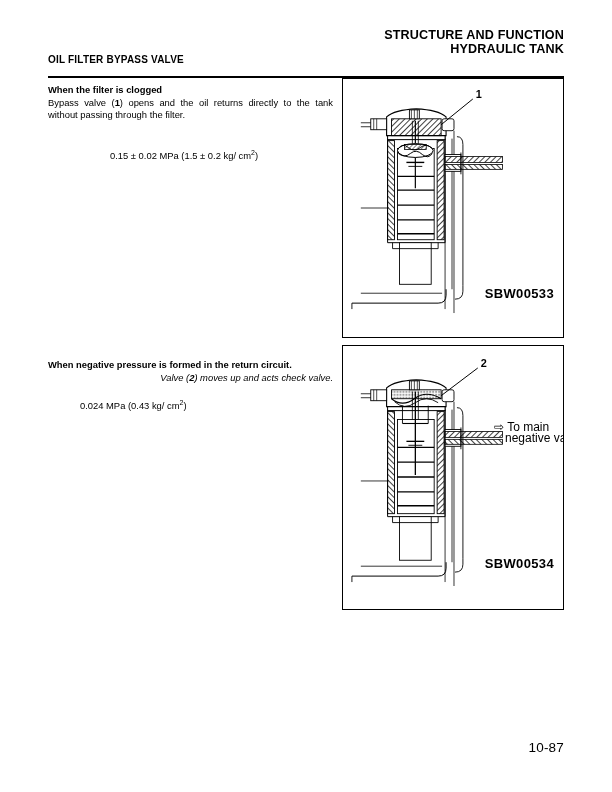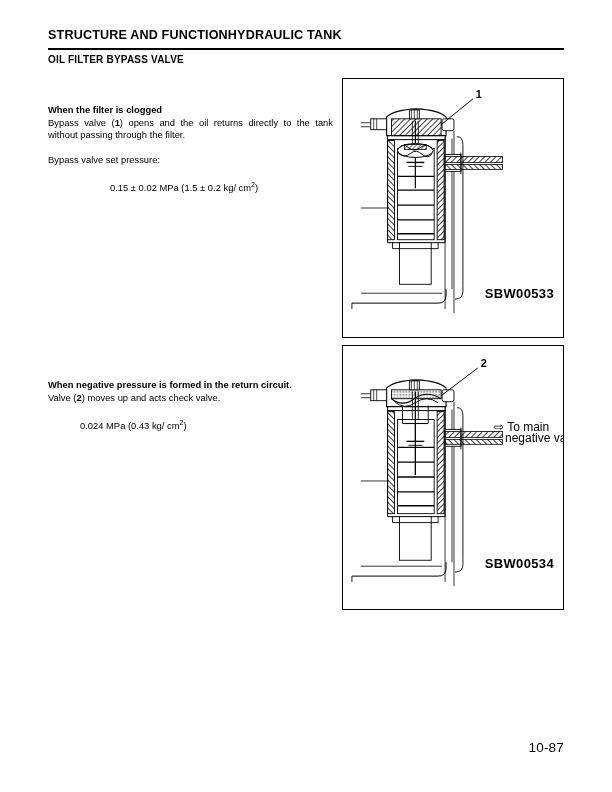--- a/index.html
+++ b/index.html
@@ -19,21 +19,22 @@
   
   #page-header {
     position: absolute;
     left: 48px;
     top: 28px;
     width: 516px;
     display: flex;
     justify-content: flex-start;
     align-items: flex-end;
     border-bottom: 2.2px solid #000;
-    padding-bottom: 6px;
+    padding-bottom: 20px;
+    flex-direction: column;
   }
   #page-header .hdr-text {
     font-size: 12.6px;
     font-weight: bold;
     letter-spacing: 0.15px;
     line-height: 14px;
     white-space: nowrap;
   }
 
   
@@ -46,36 +47,35 @@
     letter-spacing: 0.2px;
   }
 
   
   .text-col {
     position: absolute;
     left: 48px;
     width: 285px;
     font-size: 9.4px;
     line-height: 12.2px;
-    margin-top: 20px;
   }
   #block-one  { top: 84px; }
   #block-two  { top: 359px; }
 
   .blk-heading {
     font-weight: bold;
     margin: 0 0 1px 0;
     font-size: 9.4px;
   }
   .blk-para {
     margin: 0;
     text-align: justify;
     text-justify: inter-word;
   }
-  .blk-para.nojust { text-align: left; }
+  .blk-para.nojust { text-align: right; font-style: italic; }
   .blk-gap { height: 12.5px; }
   .blk-label { margin: 0; }
   .blk-value {
     margin: 0;
     padding-left: 62px;
   }
   .blk-value.indent-sm { padding-left: 32px; }
   .sup { font-size: 7px; vertical-align: super; }
   .bnum { font-weight: bold; }
 
@@ -131,21 +131,20 @@
   <span class="hdr-text">STRUCTURE AND FUNCTION</span>
   <span class="hdr-text">HYDRAULIC TANK</span>
 </div>
 
 <div id="section-title">OIL FILTER BYPASS VALVE</div>
 
 <div class="text-col" id="block-one">
   <p class="blk-heading">When the filter is clogged</p>
   <p class="blk-para"><span>Bypass valve (</span><span class="bnum">1</span><span>) opens and the oil returns directly to the tank without passing through the filter.</span></p>
   <div class="blk-gap"></div>
-  <p class="blk-label">Bypass valve set pressure:</p>
   <div style="height:12.5px"></div>
   <p class="blk-value"><span>0.15 ± 0.02 MPa (1.5 ±  0.2  kg/ cm</span><span class="sup">2</span><span>)</span></p>
 </div>
 
 <div class="text-col" id="block-two">
   <p class="blk-heading">When negative pressure is formed  in  the  return circuit.</p>
   <p class="blk-para nojust"><span>Valve (</span><span class="bnum">2</span><span>) moves up and acts check valve.</span></p>
   <div class="blk-gap"></div>
   <p class="blk-value indent-sm"><span>0.024 MPa (0.43 kg/ cm</span><span class="sup">2</span><span>)</span></p>
 </div>

